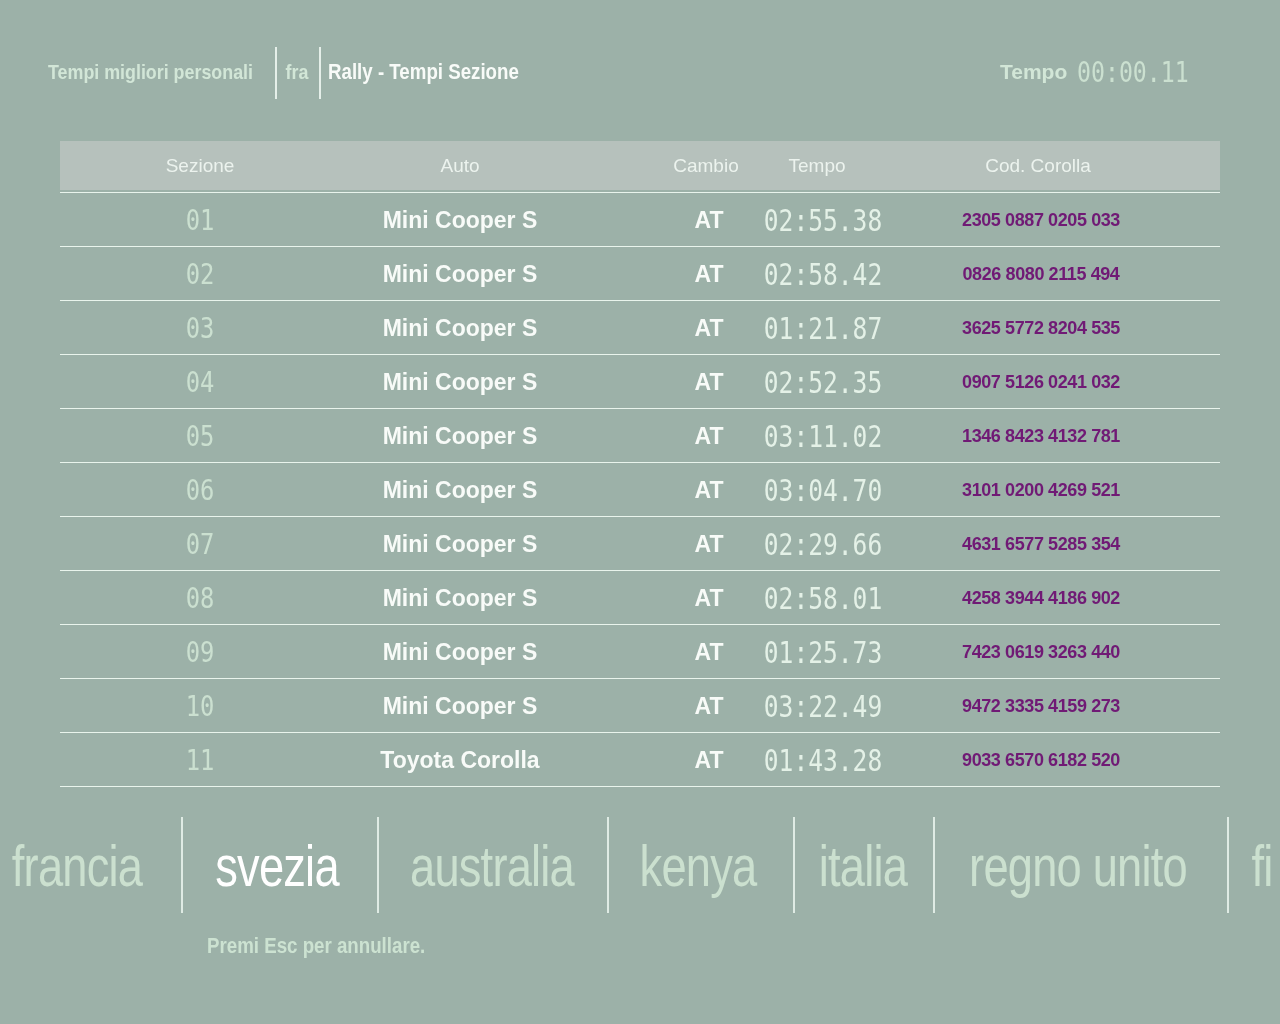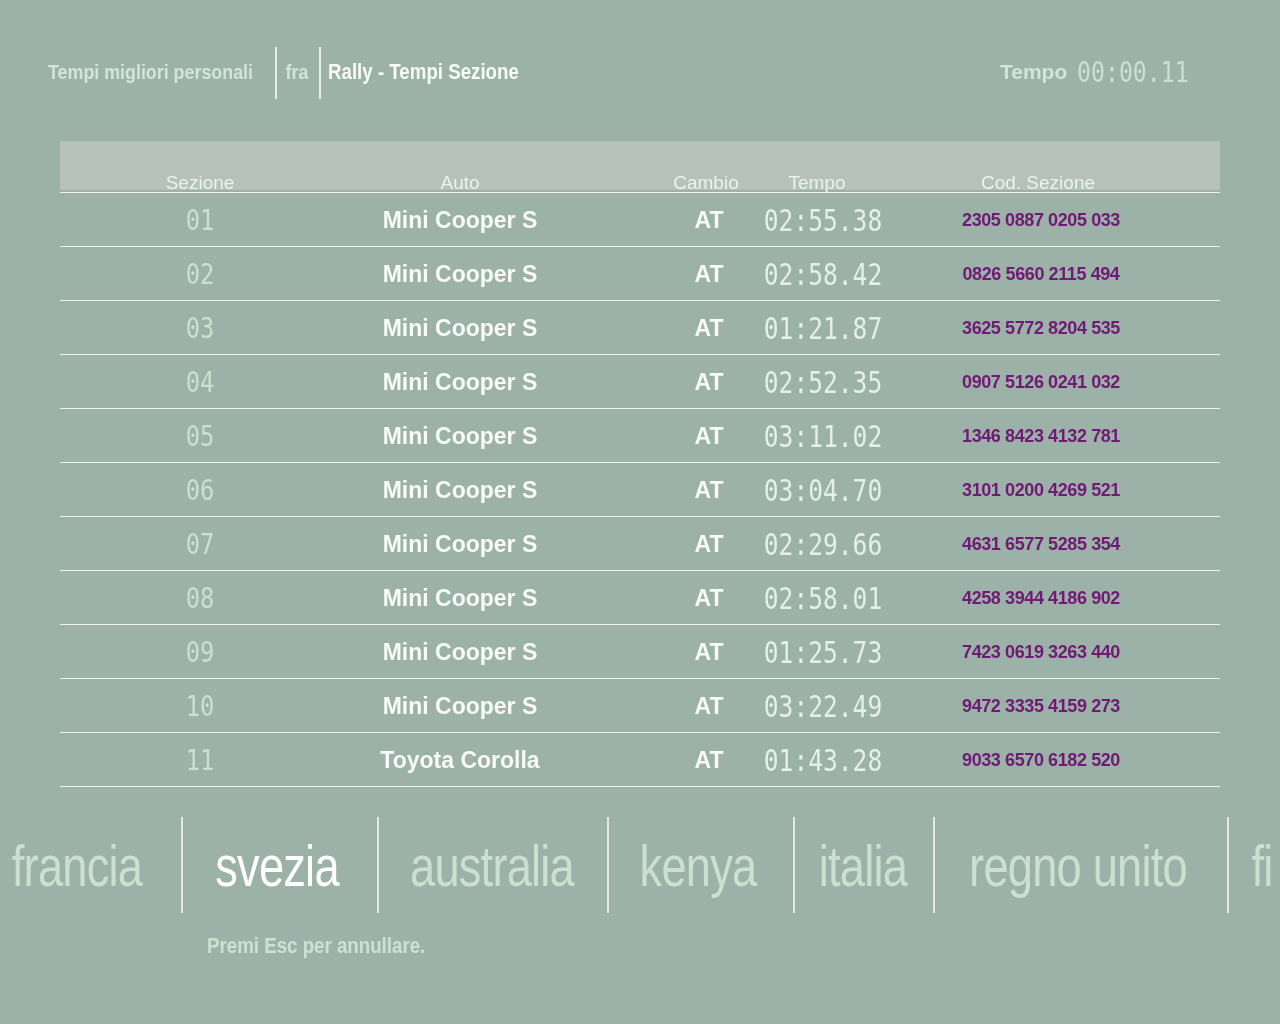--- a/index.html
+++ b/index.html
@@ -40,21 +40,21 @@
     color:var(--digits_mint,#CBE0D0);white-space:nowrap;
   }
 
   
   .table-header{
     position:absolute;left:60px;top:141px;width:1160px;height:49px;
     background:var(--table_header_bg,#B6C1BC);
   }
   .hcell{
     position:absolute;top:50%;transform:translate(-50%,-50%);
-    font-size:19px;color:#ECF3EE;white-space:nowrap;margin-top:17px;
+    font-size:19px;color:#ECF3EE;white-space:nowrap;
   }
   .h-section{left:140px;}
   .h-car{left:400px;}
   .h-gear{left:646px;}
   .h-time{left:757px;}
   .h-code{left:978px;}
 
   .table-body{
     position:absolute;left:60px;top:192px;width:1160px;
     border-top:1px solid var(--divider,#E9F4EC);
@@ -111,38 +111,38 @@
   <span class="screen-title">Rally - Tempi Sezione</span>
   <span class="clock-label">Tempo</span>
   <span class="clock-value">00:00.11</span>
 </div>
 
 <div class="table-header">
   <span class="hcell h-section">Sezione</span>
   <span class="hcell h-car">Auto</span>
   <span class="hcell h-gear">Cambio</span>
   <span class="hcell h-time">Tempo</span>
-  <span class="hcell h-code">Cod. Sezione</span>
+  <span class="hcell h-code">Cod. Corolla</span>
 </div>
 
 <div class="table-body">
   <div class="row">
     <span class="cell c-section">01</span>
     <span class="cell c-car">Mini Cooper S</span>
     <span class="cell c-gear">AT</span>
     <span class="cell c-time">02:55.38</span>
     <span class="cell c-code">2305 0887 0205 033</span>
   </div>
 
   <div class="row">
     <span class="cell c-section">02</span>
     <span class="cell c-car">Mini Cooper S</span>
     <span class="cell c-gear">AT</span>
     <span class="cell c-time">02:58.42</span>
-    <span class="cell c-code">0826 5660 2115 494</span>
+    <span class="cell c-code">0826 8080 2115 494</span>
   </div>
 
   <div class="row">
     <span class="cell c-section">03</span>
     <span class="cell c-car">Mini Cooper S</span>
     <span class="cell c-gear">AT</span>
     <span class="cell c-time">01:21.87</span>
     <span class="cell c-code">3625 5772 8204 535</span>
   </div>
 

